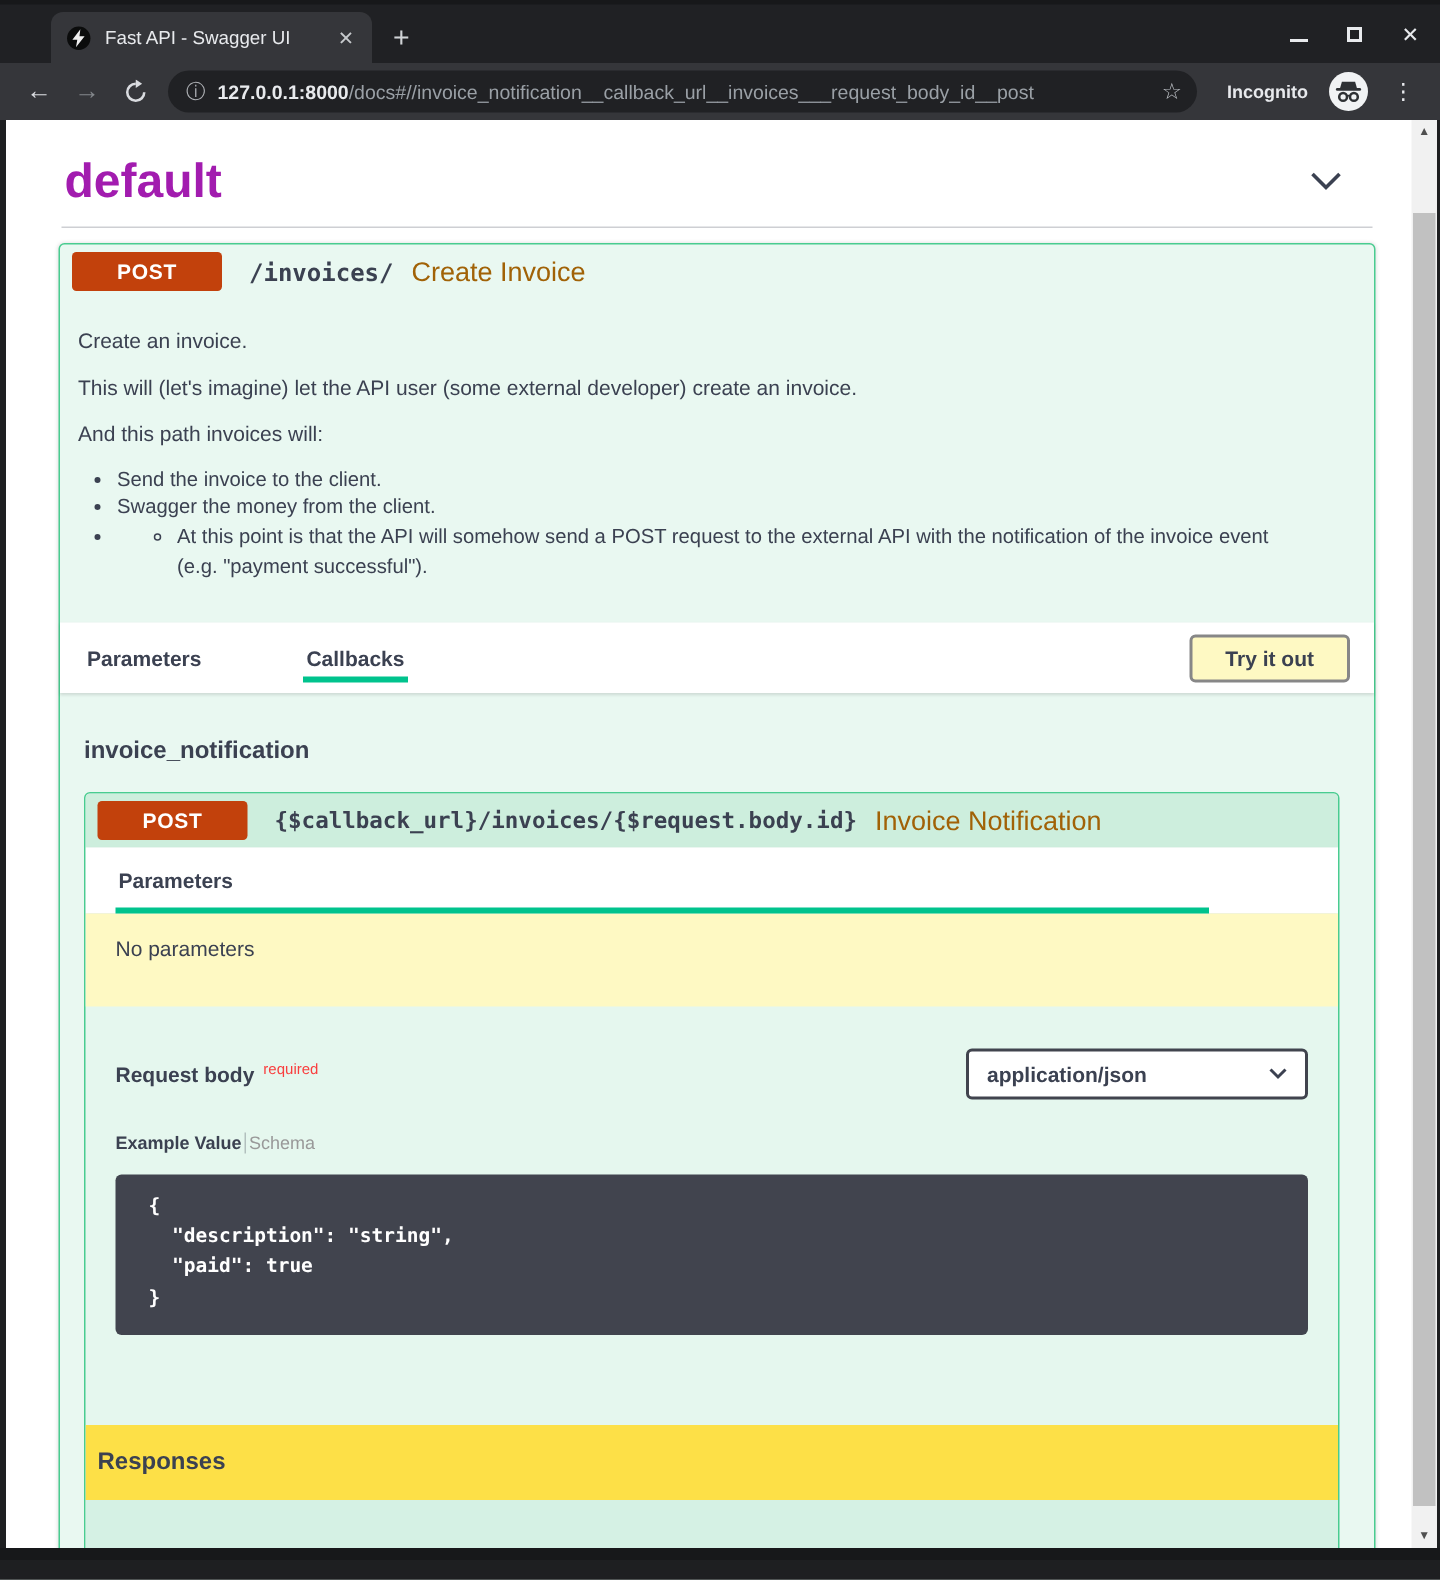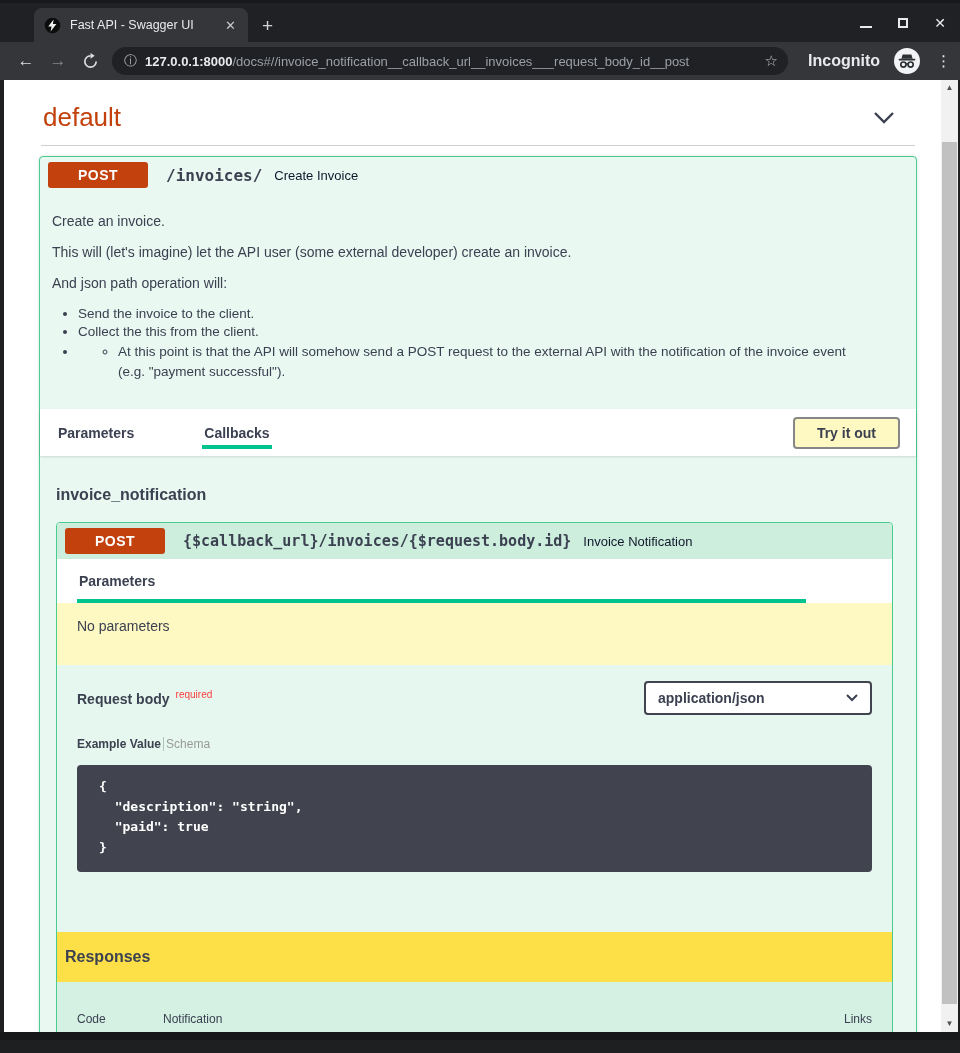--- a/index.html
+++ b/index.html
@@ -24,46 +24,46 @@
   .toolbar { height:38px; background:#35363a; display:flex; align-items:center; padding:0 10px 0 12px; gap:4px; flex:none; }
   .navicon { width:28px; text-align:center; font-size:17px; color:#dadce0; }
   .navicon.disabled { color:#83878b; }
   .urlbar { flex:1; max-width:686px; height:28px; background:#202124; border-radius:14px; display:flex;
     align-items:center; padding:0 10px 0 12px; gap:8px; margin:0 4px; }
   .url-info { color:#aeb1b5; font-size:13px; }
   .url-text { flex:1; font-size:13px; white-space:nowrap; overflow:hidden; }
   .url-host { color:#e8eaed; font-weight:bold; }
   .url-path { color:#9aa0a6; }
   .url-star { color:#bdc1c6; font-size:15px; }
-  .incog-label { color:#e8eaed; font-size:16px; font-weight:bold; margin:0 10px 0 12px; }
+  .incog-label { color:#e8eaed; font-size:12px; font-weight:bold; margin:0 10px 0 12px; }
   .incog-icon { width:26px; height:26px; }
   .menu-dots { color:#e8eaed; font-size:15px; margin-left:12px; width:14px; text-align:center; }
 
   
   .viewport { flex:1; display:flex; background:#ffffff; border-left:4px solid #1e1f21; border-right:2px solid #1e1f21; overflow:hidden; }
   .pagearea { flex:1; overflow:hidden; position:relative; }
   .scrollbar { width:17px; background:#f1f1f1; flex:none; display:flex; flex-direction:column; align-items:center; }
   .sb-arrow { color:#505050; font-size:8px; height:16px; line-height:16px; flex:none; }
   .sb-track { flex:1; width:100%; position:relative; }
   .sb-thumb { position:absolute; left:1px; right:1px; top:46px; bottom:12px; background:#c1c1c1; }
   .bottom-edge { height:8px; background:#17181a; flex:none; }
 
   
   .content { padding:0 24px 0 35px; color:#3b4151; }
   .tag-row { display:flex; align-items:center; justify-content:space-between; padding:22px 4px 12px 4px; }
-  .tag-title { font-size:26px; font-weight:normal; color:#c2410c; }
+  .tag-title { font-size:32px; font-weight:bold; color:#a21caf; }
   .tag-chevron { margin-right:18px; }
   .tag-divider { border-bottom:1px solid rgba(59,65,81,.25); margin:0 2px 10px 2px; }
 
   .opblock { border:1px solid #49cc90; border-radius:4px; background:#e9f8f1; box-shadow:0 0 3px rgba(0,0,0,.15); }
   .opblock-header { display:flex; align-items:center; padding:5px 8px; gap:10px; }
   .method-badge { background:#c2410c; color:#fff; font-weight:bold; font-size:14px; border-radius:3px;
     min-width:100px; text-align:center; padding:5px 15px; letter-spacing:.5px; }
   .op-path { font-family:"DejaVu Sans Mono", monospace; font-weight:bold; font-size:16px; color:#3b4151; padding:0 2px 0 8px; }
-  .op-summary { font-size:13px; color:#0f172a; }
+  .op-summary { font-size:18px; color:#a16207; }
 
   .op-desc { padding:20px 12px 14px 12px; font-size:14px; }
   .op-desc p { margin-bottom:15px; }
   .op-desc ul { margin:2px 0 14px 0; padding-left:26px; font-size:13.5px; }
   .op-desc ul li { margin-bottom:3px; }
   .op-desc ul ul { list-style:circle; margin:3px 0 0 0; padding-left:40px; }
   .op-desc ul ul li { max-width:735px; line-height:1.45; margin-bottom:0; }
 
   .section-header { background:#fff; box-shadow:0 1px 2px rgba(0,0,0,.12); display:flex; align-items:center;
     padding:0 16px; min-height:47px; position:relative; }
@@ -78,21 +78,21 @@
   .cb-title { font-size:16px; font-weight:bold; padding:12px 4px 18px 0; }
 
   .cb-opblock { border:1px solid #49cc90; border-radius:4px; background:#e5f7ee; overflow:hidden; }
   .cb-header { background:#cdeedd; display:flex; align-items:center; padding:5px 8px; gap:10px; }
   .cb-path { font-family:"DejaVu Sans Mono", monospace; font-weight:bold; font-size:15px; color:#3b4151; padding:0 2px 0 8px; }
   .cb-tabrow { background:#fff; box-shadow:0 1px 2px rgba(0,0,0,.12); padding:14px 20px 0 20px; }
   .cb-tabrow .tab-item { padding-bottom:14px; }
   .cb-tabrow .tab-item.active:after { bottom:0; }
   .cb-noparams { background:#fef9c3; padding:15px 20px 31px 20px; font-size:14px; }
 
-  .reqbody-row { display:flex; align-items:center; justify-content:space-between; padding:16px 20px 10px 20px; }
+  .reqbody-row { display:flex; align-items:center; justify-content:space-between; padding:16px 20px 10px 20px;margin-top:12px; }
   .reqbody-label { font-size:14px; font-weight:bold; }
   .reqbody-required { font-size:10px; color:#f93e3e; vertical-align:super; font-weight:normal; margin-left:6px; }
   .ct-select { width:228px; height:34px; background:#fff; border:2px solid #41444e; border-radius:4px;
     display:flex; align-items:center; justify-content:space-between; padding:0 12px; font-size:14px; font-weight:bold; }
 
   .model-section { padding:12px 20px 60px 20px; }
   .model-tabs { display:flex; align-items:center; gap:2px; margin-bottom:14px; }
   .model-tab { font-size:12px; }
   .model-tab.active { font-weight:bold; color:#3b4151; }
   .model-tab.inactive { color:#999; }
@@ -181,24 +181,24 @@
 
           <div class="opblock-header">
             <span class="method-badge">POST</span>
             <span class="op-path">/invoices/</span>
             <span class="op-summary">Create Invoice</span>
           </div>
 
           <div class="op-desc">
             <p>Create an invoice.</p>
             <p>This will (let's imagine) let the API user (some external developer) create an invoice.</p>
-            <p>And json path operation will:</p>
+            <p>And this path invoices will:</p>
             <ul>
               <li>Send the invoice to the client.</li>
-              <li>Collect the this from the client.</li>
+              <li>Swagger the money from the client.</li>
               <li>
                 <ul>
                   <li>At this point is that the API will somehow send a POST request to the external API with the notification of the invoice event (e.g. "payment successful").</li>
                 </ul>
               </li>
             </ul>
           </div>
 
           <div class="section-header">
             <div class="tabs">

